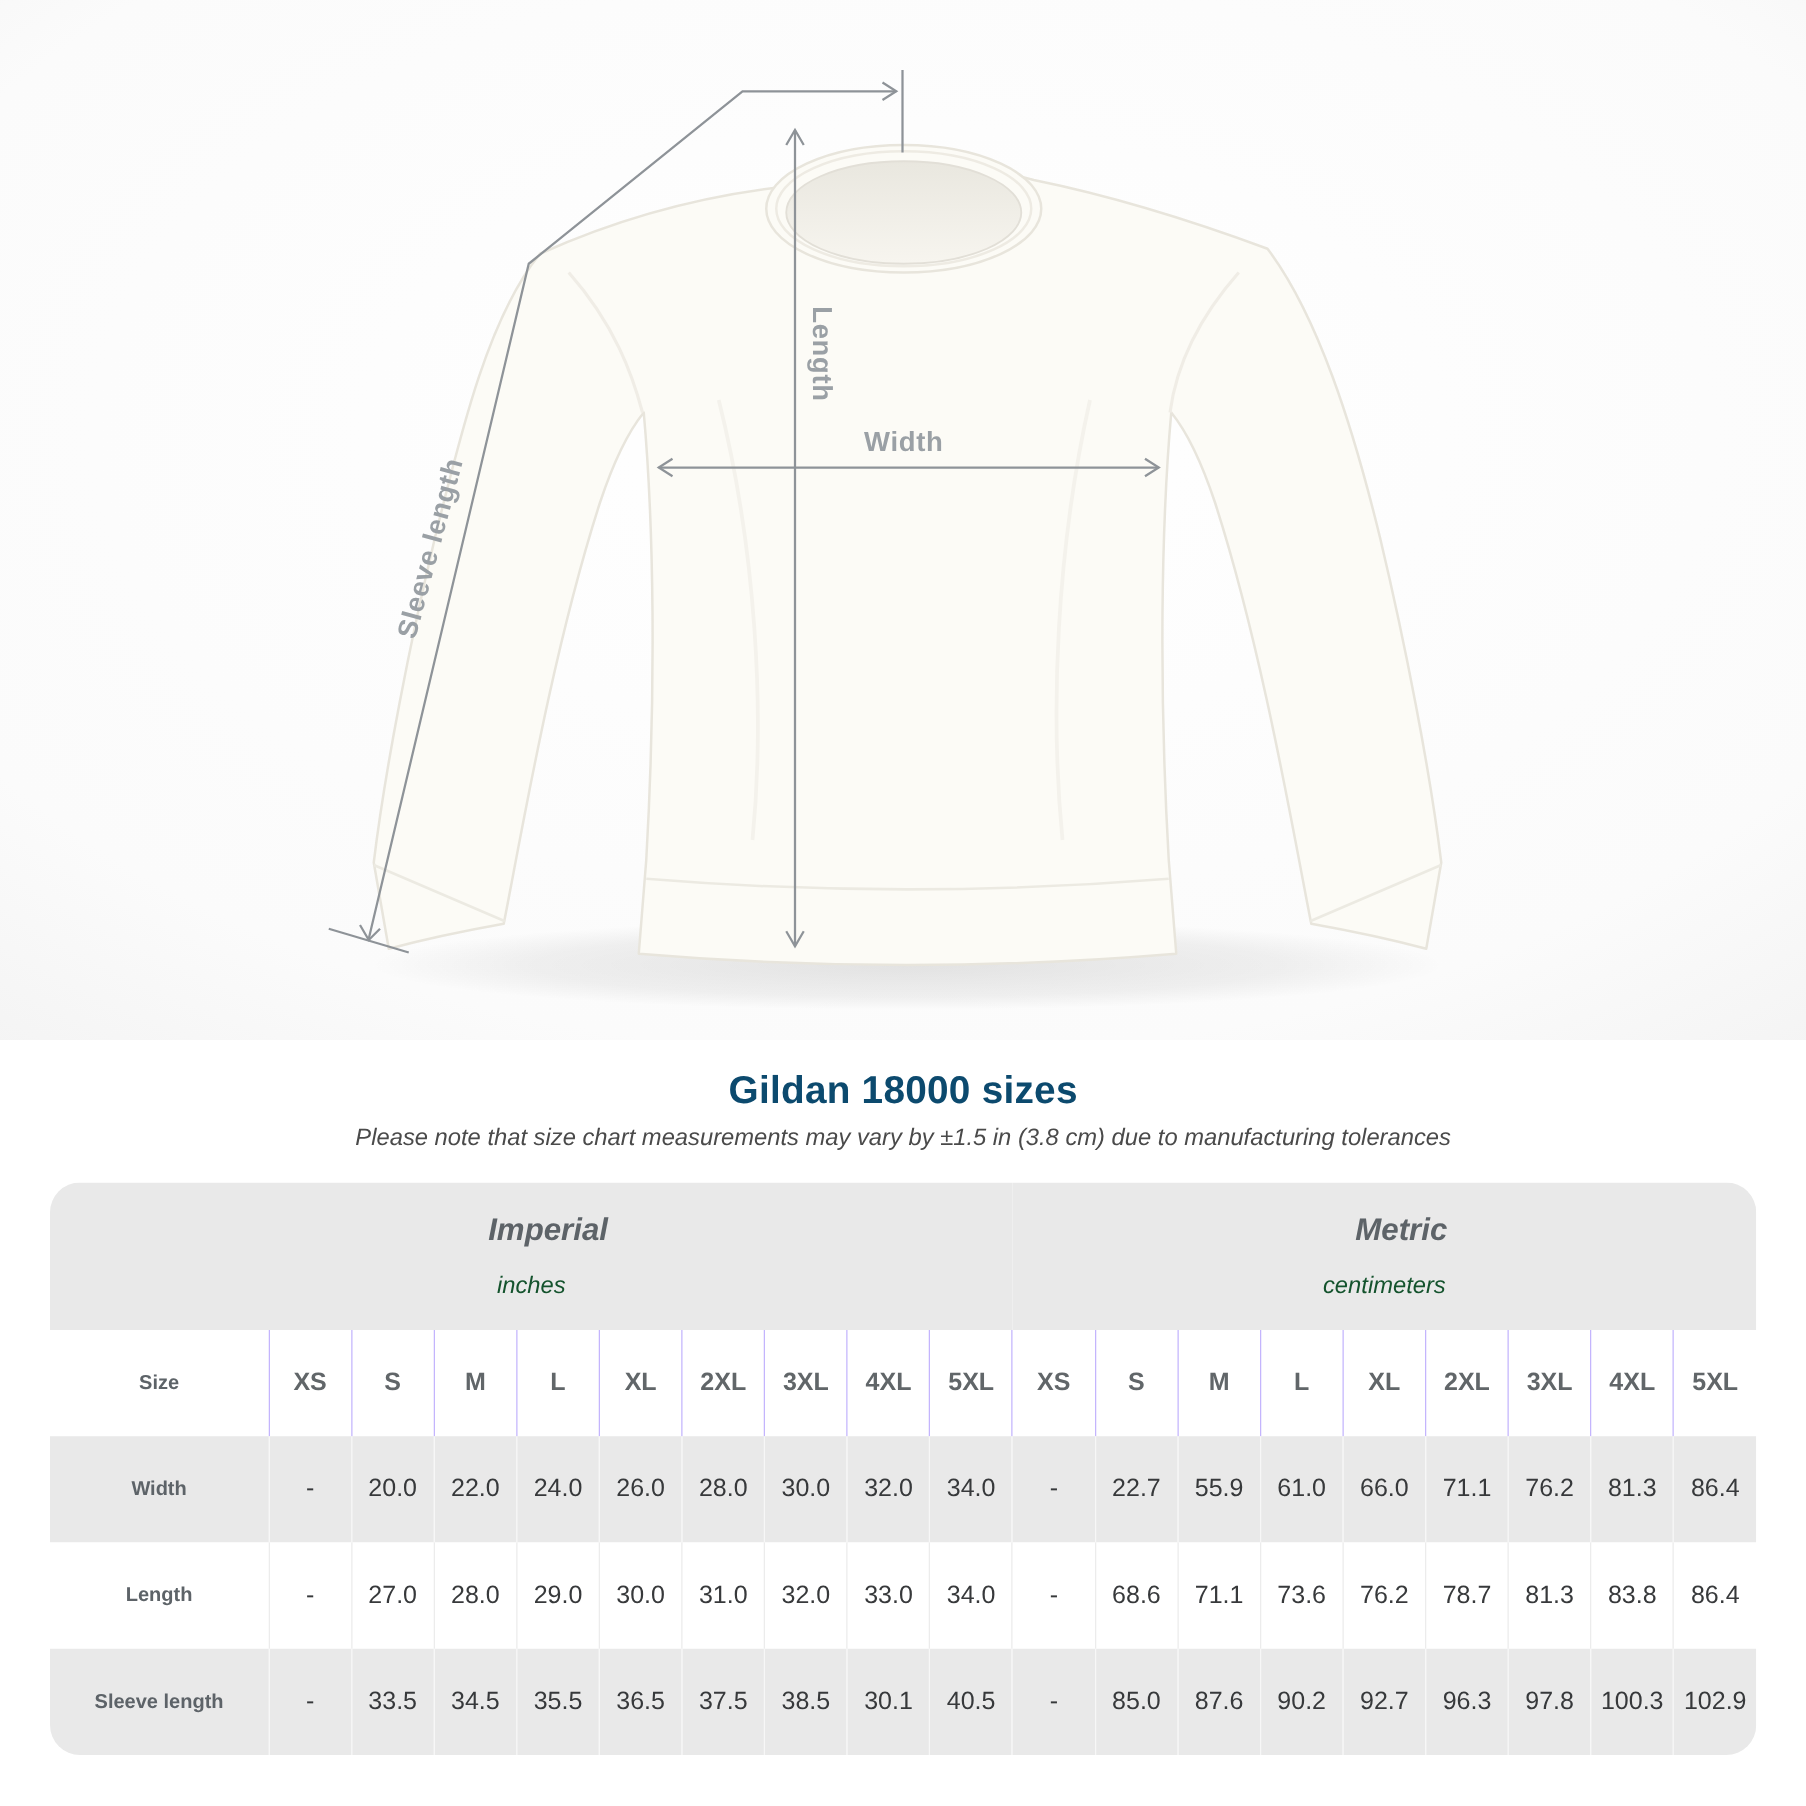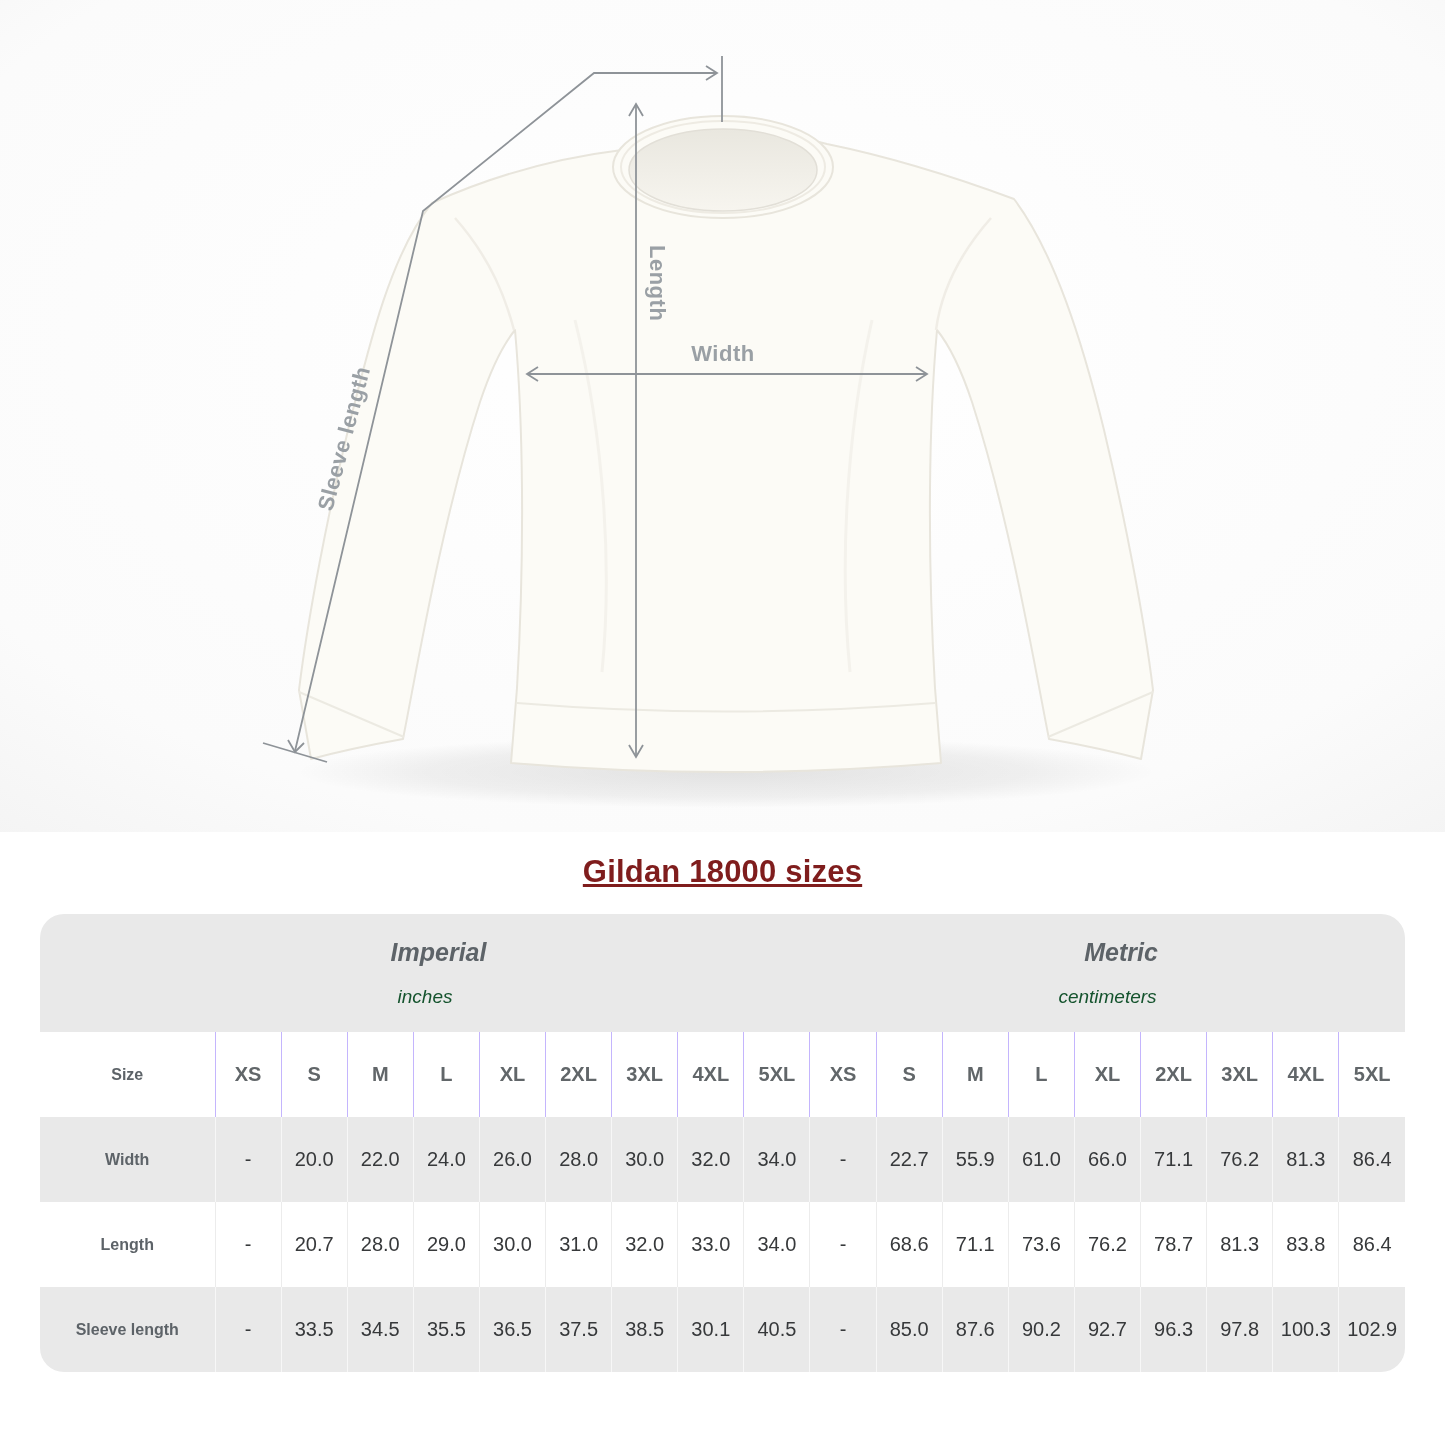--- a/index.html
+++ b/index.html
@@ -4,21 +4,21 @@
 <style>
   html,body{margin:0;padding:0;}
   body{
     width:1445px;height:1445px;overflow:hidden;background:#ffffff;
     font-family:"Liberation Sans", sans-serif;
   }
   .hero{height:832px;position:relative;}
   .hero svg{display:block;}
   .title-block{text-align:center;}
   .page-title{
-    margin:22px 0 0;font-size:31px;font-weight:bold;color:#7f1d1d;letter-spacing:.2px;text-decoration:underline;
+    margin:22px 0 0;font-size:31px;font-weight:bold;color:#0c4a6e;letter-spacing:.2px;
   }
   .page-subtitle{
     margin:10px 0 0;font-size:19px;font-style:italic;color:#4a4a4a;
   }
   .table-wrap{
     width:1365px;margin:24px auto 0;border-radius:24px;overflow:hidden;background:#ffffff;
   }
   table{width:100%;border-collapse:collapse;table-layout:fixed;}
   td,th{padding:0;text-align:center;vertical-align:middle;font-weight:normal;}
   .band{background:#e9e9e9;height:118px;}
@@ -119,20 +119,21 @@
     </g>
 
     <text class="measure-label" x="650" y="245" transform="rotate(90 650 245)">Length</text>
     <text class="measure-label" x="723" y="361" text-anchor="middle">Width</text>
     <text class="measure-label" x="332" y="512" transform="rotate(-75 332 512)">Sleeve length</text>
   </svg>
 </div>
 
 <div class="title-block">
   <h1 class="page-title">Gildan 18000 sizes</h1>
+  <p class="page-subtitle">Please note that size chart measurements may vary by ±1.5 in (3.8 cm) due to manufacturing tolerances</p>
 </div>
 
 <div class="table-wrap">
   <table>
     <colgroup>
       <col style="width:175px">
       <col>
         <col>
         <col>
         <col>
@@ -200,21 +201,21 @@
       <td class="c-val">61.0</td>
       <td class="c-val">66.0</td>
       <td class="c-val">71.1</td>
       <td class="c-val">76.2</td>
       <td class="c-val">81.3</td>
       <td class="c-val">86.4</td>
     </tr>
     <tr class="r-white">
       <th class="c-label">Length</th>
       <td class="c-val">-</td>
-      <td class="c-val">20.7</td>
+      <td class="c-val">27.0</td>
       <td class="c-val">28.0</td>
       <td class="c-val">29.0</td>
       <td class="c-val">30.0</td>
       <td class="c-val">31.0</td>
       <td class="c-val">32.0</td>
       <td class="c-val">33.0</td>
       <td class="c-val">34.0</td>
       <td class="c-val">-</td>
       <td class="c-val">68.6</td>
       <td class="c-val">71.1</td>

